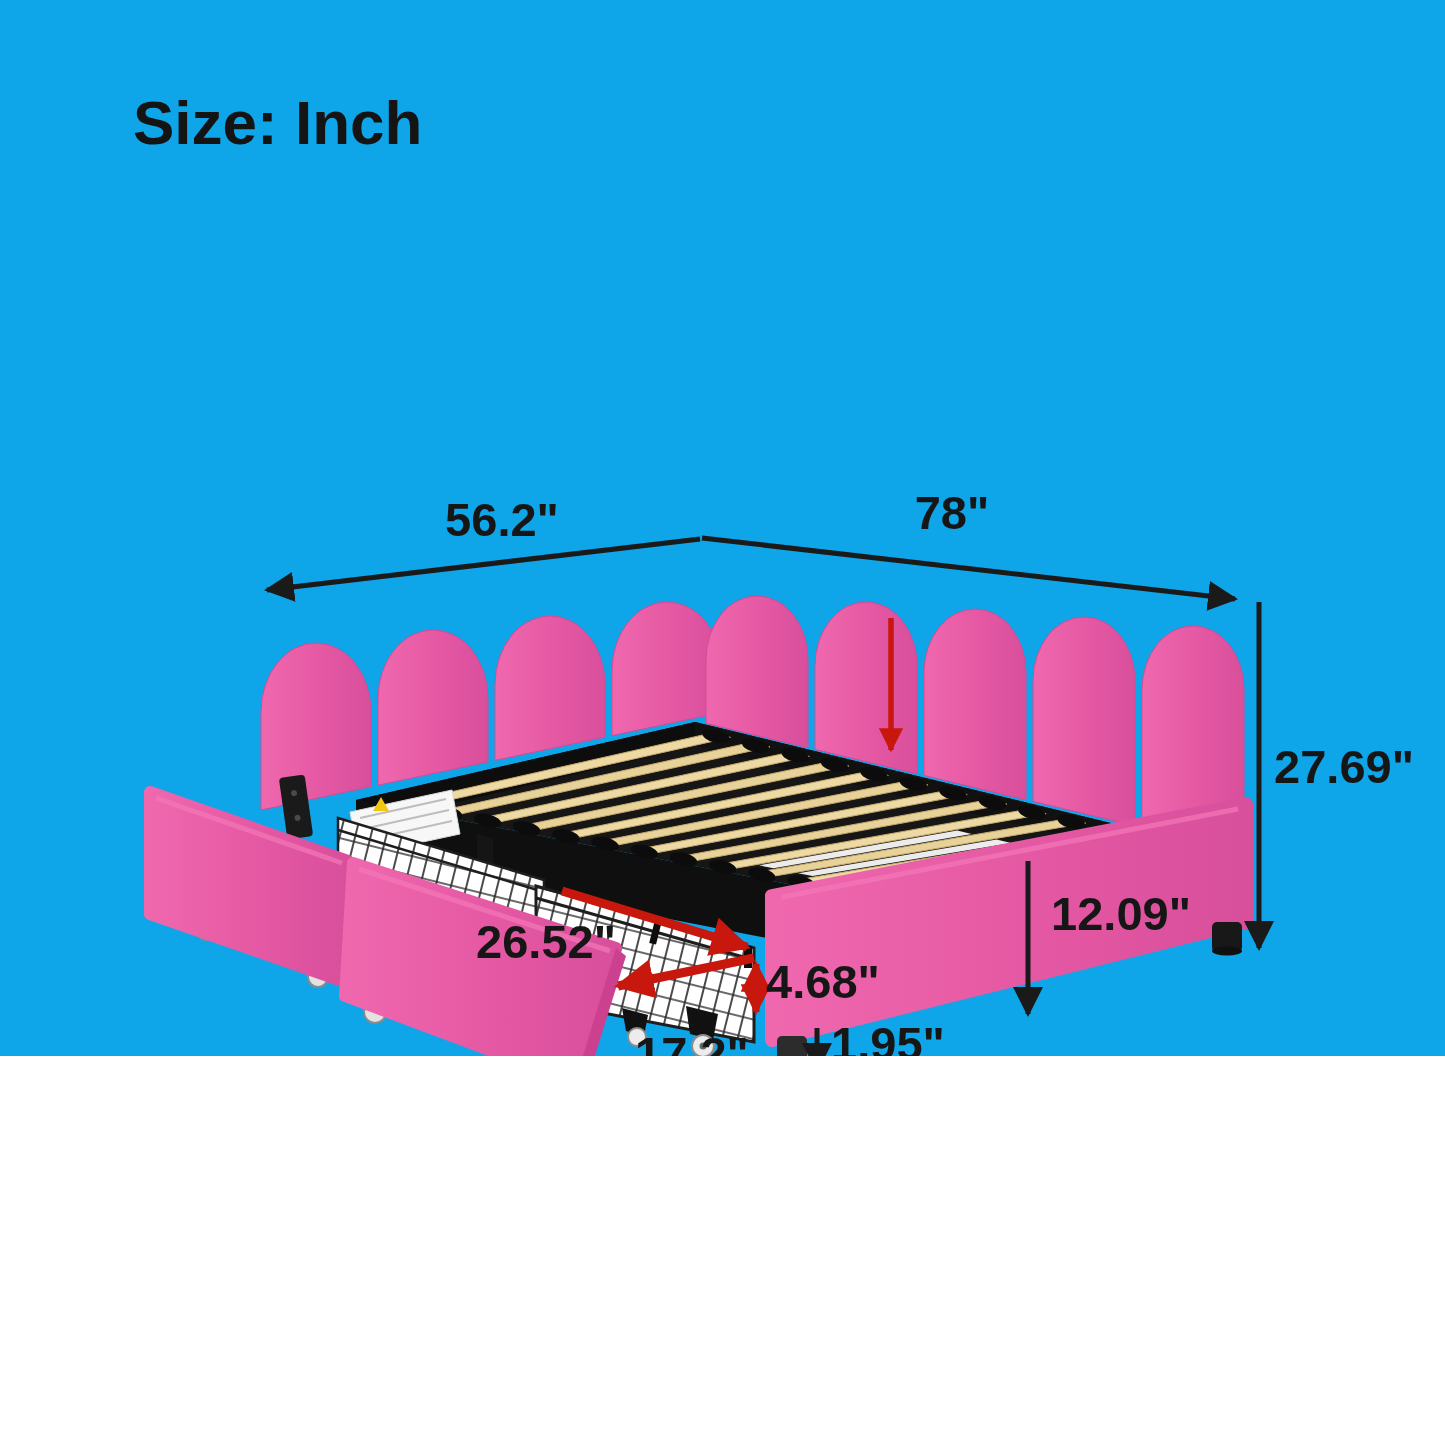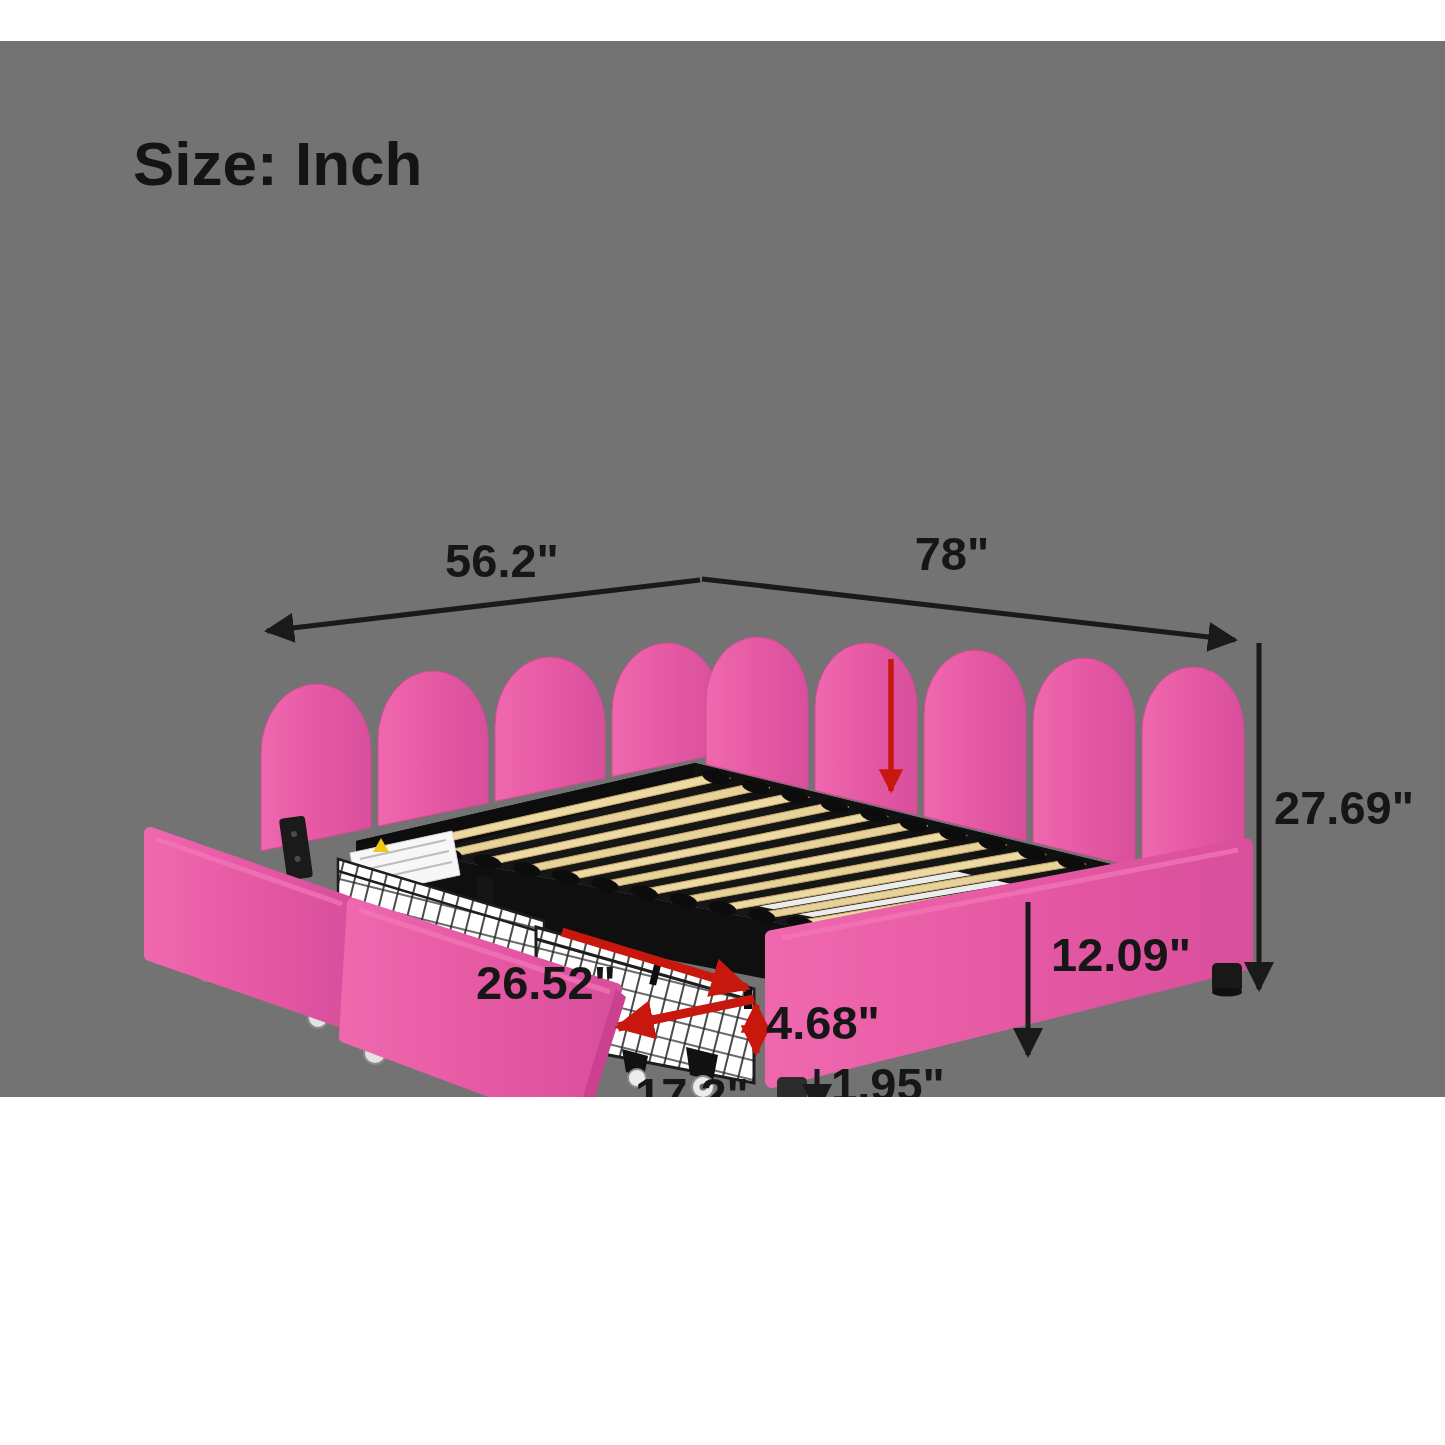--- a/index.html
+++ b/index.html
@@ -1,19 +1,18 @@
 <!DOCTYPE html>
 <html><head>
 <meta charset="utf-8">
 <style>
   html,body{margin:0;padding:0;background:#ffffff;}
   #stage{
-    position:relative;width:1445px;height:1056px;background:#737373;overflow:hidden;
+    position:relative;width:1445px;height:1056px;background:#0ea5e9;overflow:hidden;
     font-family:"Liberation Sans","DejaVu Sans",sans-serif;
-    margin-top:41px;
   }
   #bed-svg{position:absolute;left:0;top:0;width:1445px;height:1445px;}
   .lbl{
     position:absolute;color:#161616;font-weight:600;font-size:47px;line-height:1;
     white-space:nowrap;transform:translate(-50%,-50%);letter-spacing:0;
   }
   #size-title{
     position:absolute;left:133px;top:92px;color:#141414;font-size:62px;
     font-weight:600;white-space:nowrap;line-height:1;
   }

